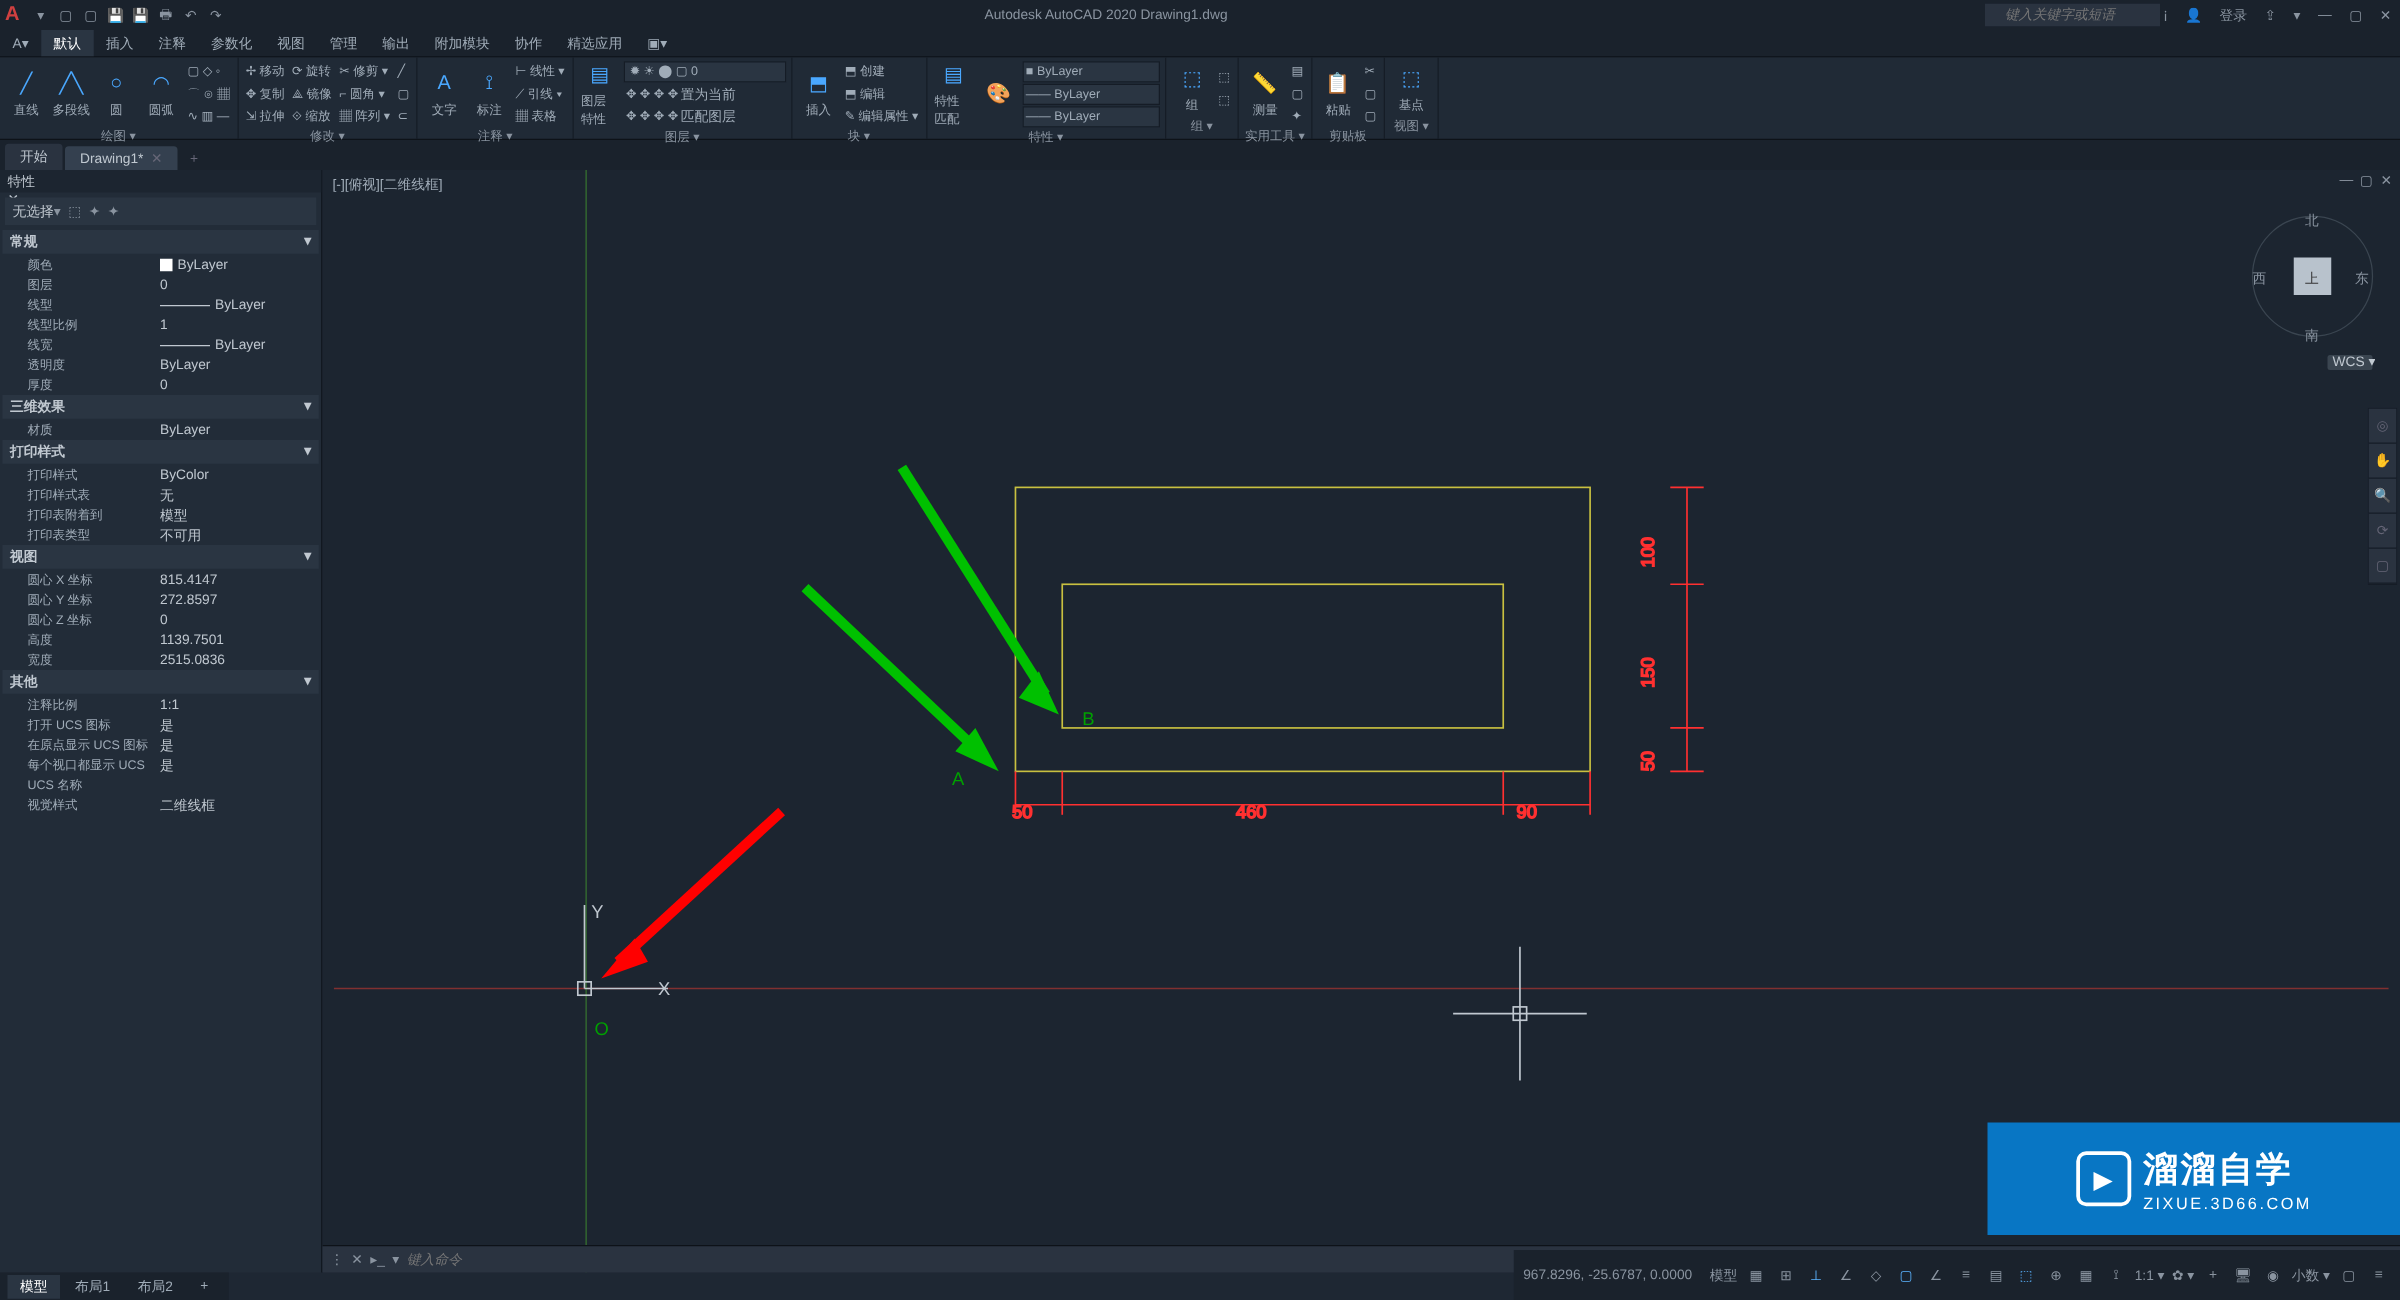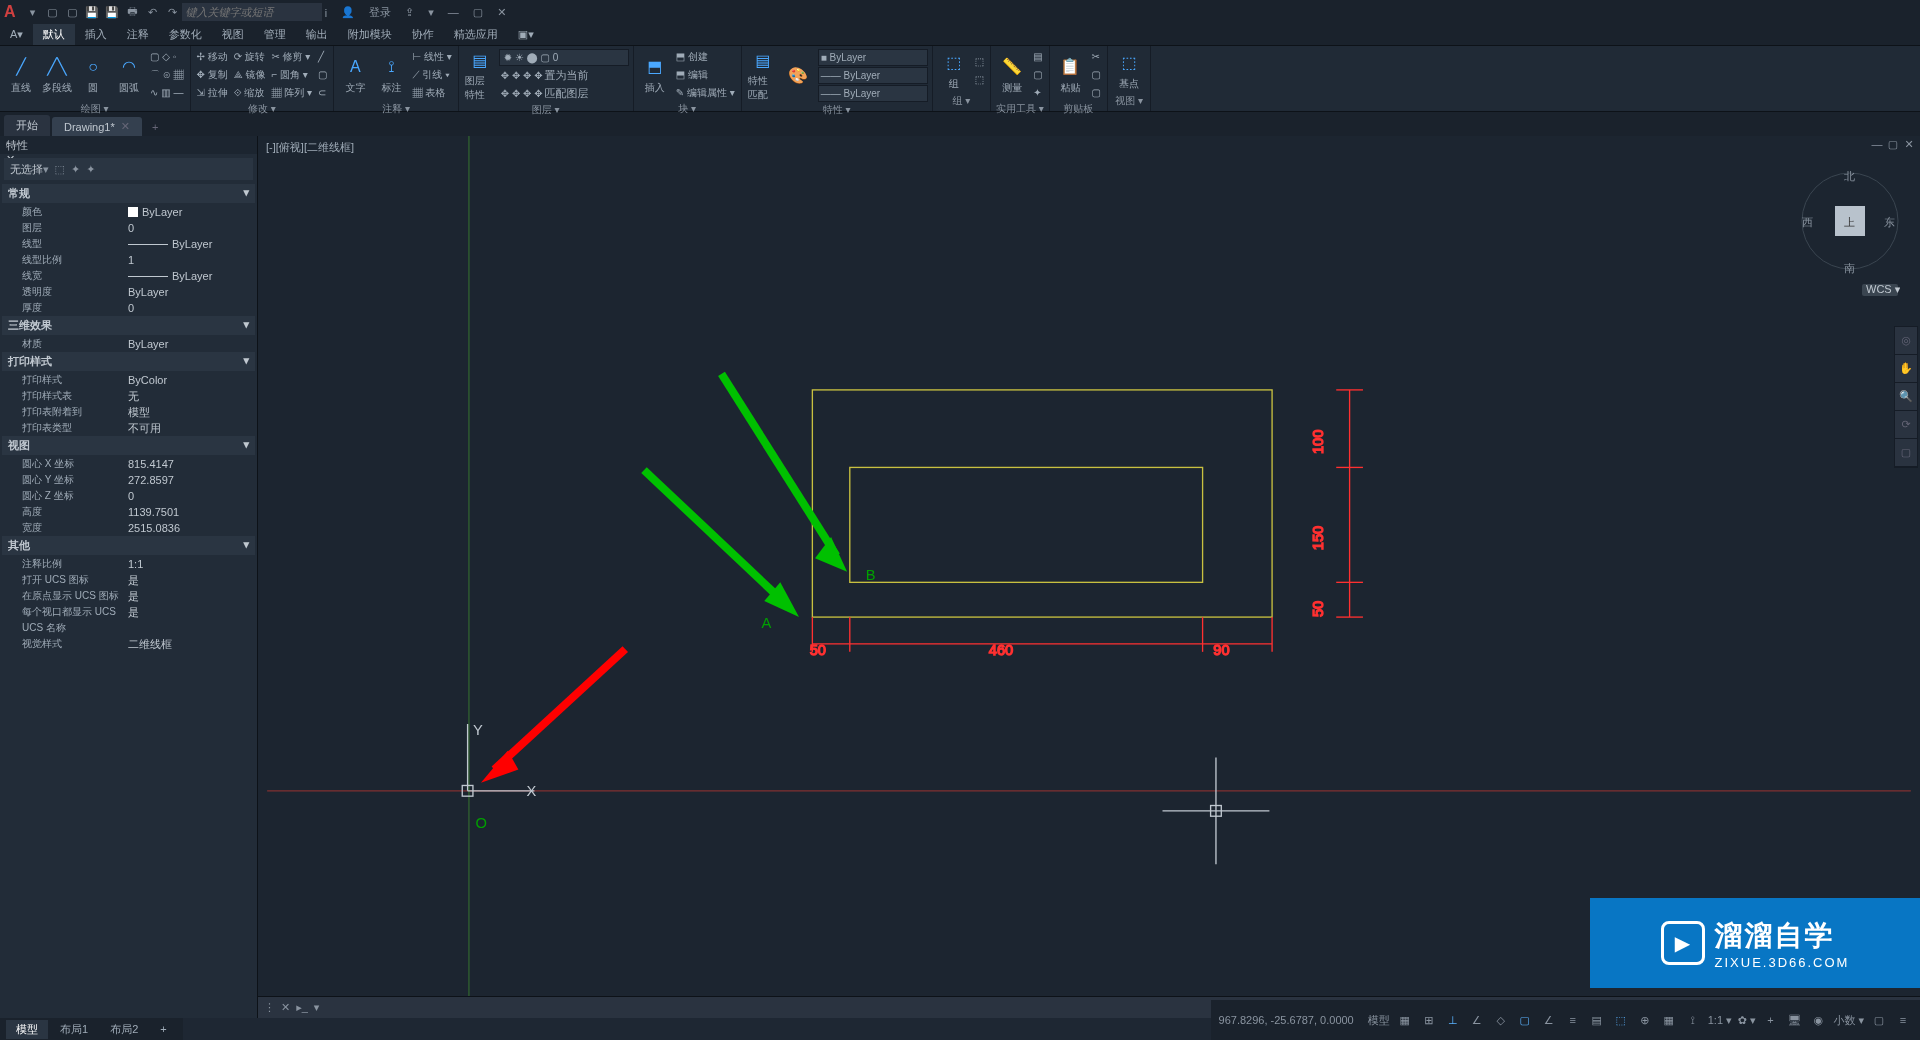--- a/index.html
+++ b/index.html
@@ -2,21 +2,21 @@
 <html><head>
 <meta charset="utf-8">
 <style>
 * { margin:0; padding:0; box-sizing:border-box; font-family:"Microsoft YaHei",sans-serif; font-size:11px; }
 body { background:#1e2733; color:#c0c8d0; width:1920px; height:1040px; overflow:hidden; position:relative; }
 .titlebar { height:24px; background:#1a222c; display:flex; align-items:center; padding:0 4px; }
 .titlebar .logo { color:#d04040; font-weight:bold; font-size:16px; margin-right:8px; }
 .titlebar .qat { display:flex; gap:2px; }
 .titlebar .qat span { width:18px; height:18px; display:flex; align-items:center; justify-content:center; color:#8a94a0; }
 .titlebar .title { flex:1; text-align:center; color:#8a94a0; }
-.titlebar .search { width:140px; height:18px; background:#2a3340; border:none; color:#667; padding:0 4px; font-style:italic; }
+.titlebar .search { width:140px; height:18px; background:#2a3340; border:none; color:#667; padding:0 16px; font-style:italic; }
 .titlebar .right { display:flex; gap:8px; align-items:center; color:#8a94a0; }
 .titlebar .right span { padding:0 3px; }
 .menubar { height:22px; background:#1a222c; display:flex; align-items:center; border-bottom:1px solid #0d1218; }
 .menubar .tab { padding:3px 10px; color:#a0acb8; cursor:pointer; }
 .menubar .tab.active { background:#2a3542; color:#fff; }
 .ribbon { height:66px; background:#202a36; display:flex; border-bottom:1px solid #0d1218; }
 .ribbon .panel { border-right:1px solid #151c26; padding:2px 4px; display:flex; flex-direction:column; }
 .ribbon .panel .body { flex:1; display:flex; align-items:center; gap:2px; }
 .ribbon .panel .title { text-align:center; font-size:10px; color:#8a94a0; padding:1px 0; }
 .ribbon .big { display:flex; flex-direction:column; align-items:center; justify-content:center; width:34px; padding:0 2px; color:#a0acb8; }
@@ -71,20 +71,21 @@
   <div class="qat">
     <span>▾</span>
     <span>▢</span>
     <span>▢</span>
     <span>💾</span>
     <span>💾</span>
     <span>🖶</span>
     <span>↶</span>
     <span>↷</span>
   </div>
+  <div class="title">Autodesk AutoCAD 2020   Drawing1.dwg</div>
   <input class="search" placeholder="键入关键字或短语" style="">
   <div class="right">
     <span>ℹ</span>
     <span>👤</span>
     <span>登录</span>
     <span>⇪</span>
     <span>▾</span>
     <span>—</span>
     <span>▢</span>
     <span>✕</span>
@@ -567,20 +568,21 @@
       </div>
     </div>
   </div>
 </div>
 
 <div class="cmdline">
   <span class="ic">⋮</span>
   <span class="ic">✕</span>
   <span class="ic">▸_</span>
   <span class="ic">▾</span>
+  <input placeholder="键入命令" style="">
 </div>
 
 <div class="modeltabs">
   <span class="mtab active">模型</span>
   <span class="mtab">布局1</span>
   <span class="mtab">布局2</span>
   <span class="mtab">+</span>
 </div>
 
 <div class="statusbar">

